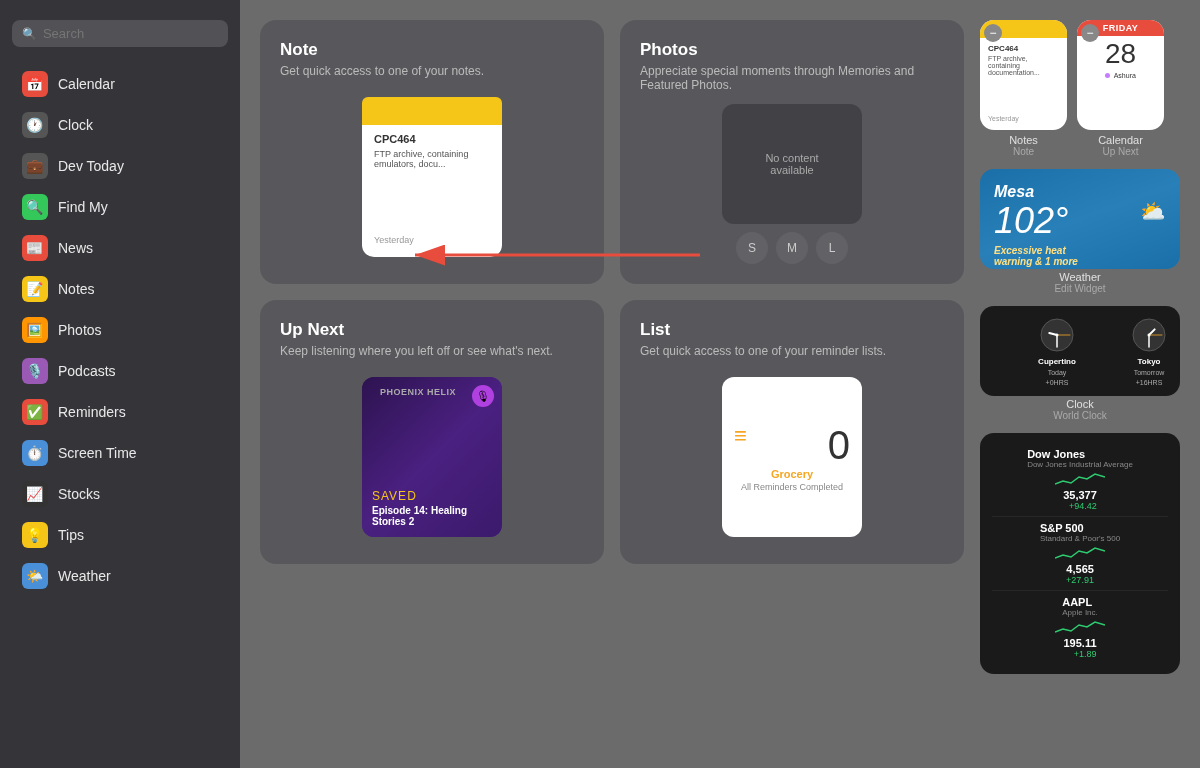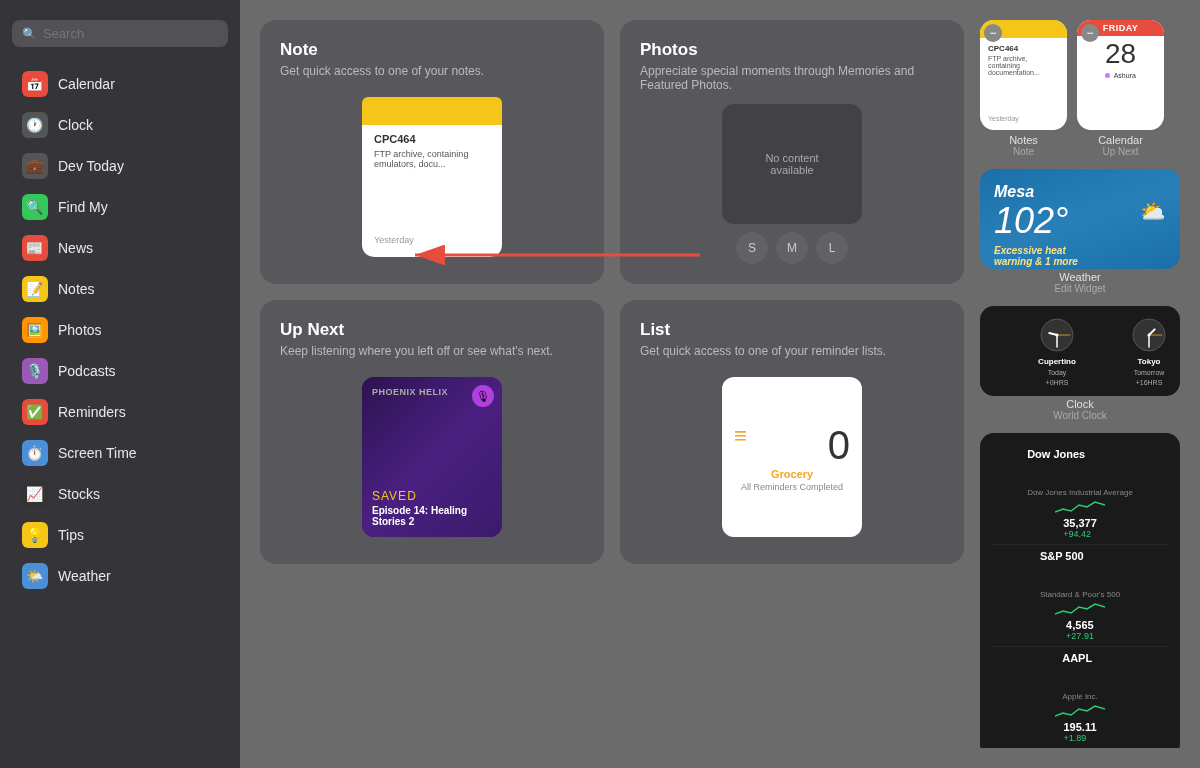--- a/index.html
+++ b/index.html
@@ -370,23 +370,23 @@
       display: flex;
       align-items: center;
       justify-content: space-between;
       padding: 5px 0;
       border-bottom: 1px solid rgba(255,255,255,0.06);
       flex-direction: column;
     }
     .stock-row:last-child { border-bottom: none; }
     .stock-left { flex: 1; }
     .stock-name { font-size: 11px; font-weight: 600; color: #fff; }
-    .stock-full { font-size: 8px; color: #888; margin-top: 28px; }
+    .stock-full { font-size: 8px; color: #888; }
     .stock-chart { width: 50px; height: 20px; margin: 0 6px; }
-    .stock-right { }
+    .stock-right { text-align: right; }
     .stock-price { font-size: 11px; font-weight: 600; color: #fff; }
     .stock-change { font-size: 9px; color: #2ecc71; }
 
     
     .main-content-area {
       position: relative;
       flex: 1;
     }
   </style>
 </head>
@@ -487,21 +487,21 @@
       </div>
 
       <div class="widget-card">
         <div class="widget-card-title">Up Next</div>
         <div class="widget-card-desc">Keep listening where you left off or see what's next.</div>
         <div class="widget-card-content">
           <div class="podcasts-preview">
             <div class="podcasts-preview-bg"></div>
             <div style="position:absolute;top:8px;right:8px;width:22px;height:22px;background:#b040e0;border-radius:50%;display:flex;align-items:center;justify-content:center;font-size:11px;z-index:1;">🎙</div>
             <div style="position:absolute;top:10px;left:10px;right:36px;z-index:1;">
-              <div style="font-size:9px;color:#aaa;font-weight:600;letter-spacing:0.5px;">PHOENIX HELIX</div>
+              <div style="font-size:9px;color:#aaa;font-weight:600;letter-spacing:0.5px;margin-left:8px;">PHOENIX HELIX</div>
             </div>
             <div class="podcasts-title">SAVED</div>
             <div class="podcasts-ep">Episode 14: Healing Stories 2</div>
           </div>
         </div>
       </div>
 
       <div class="widget-card">
         <div class="widget-card-title">List</div>
         <div class="widget-card-desc">Get quick access to one of your reminder lists.</div>

